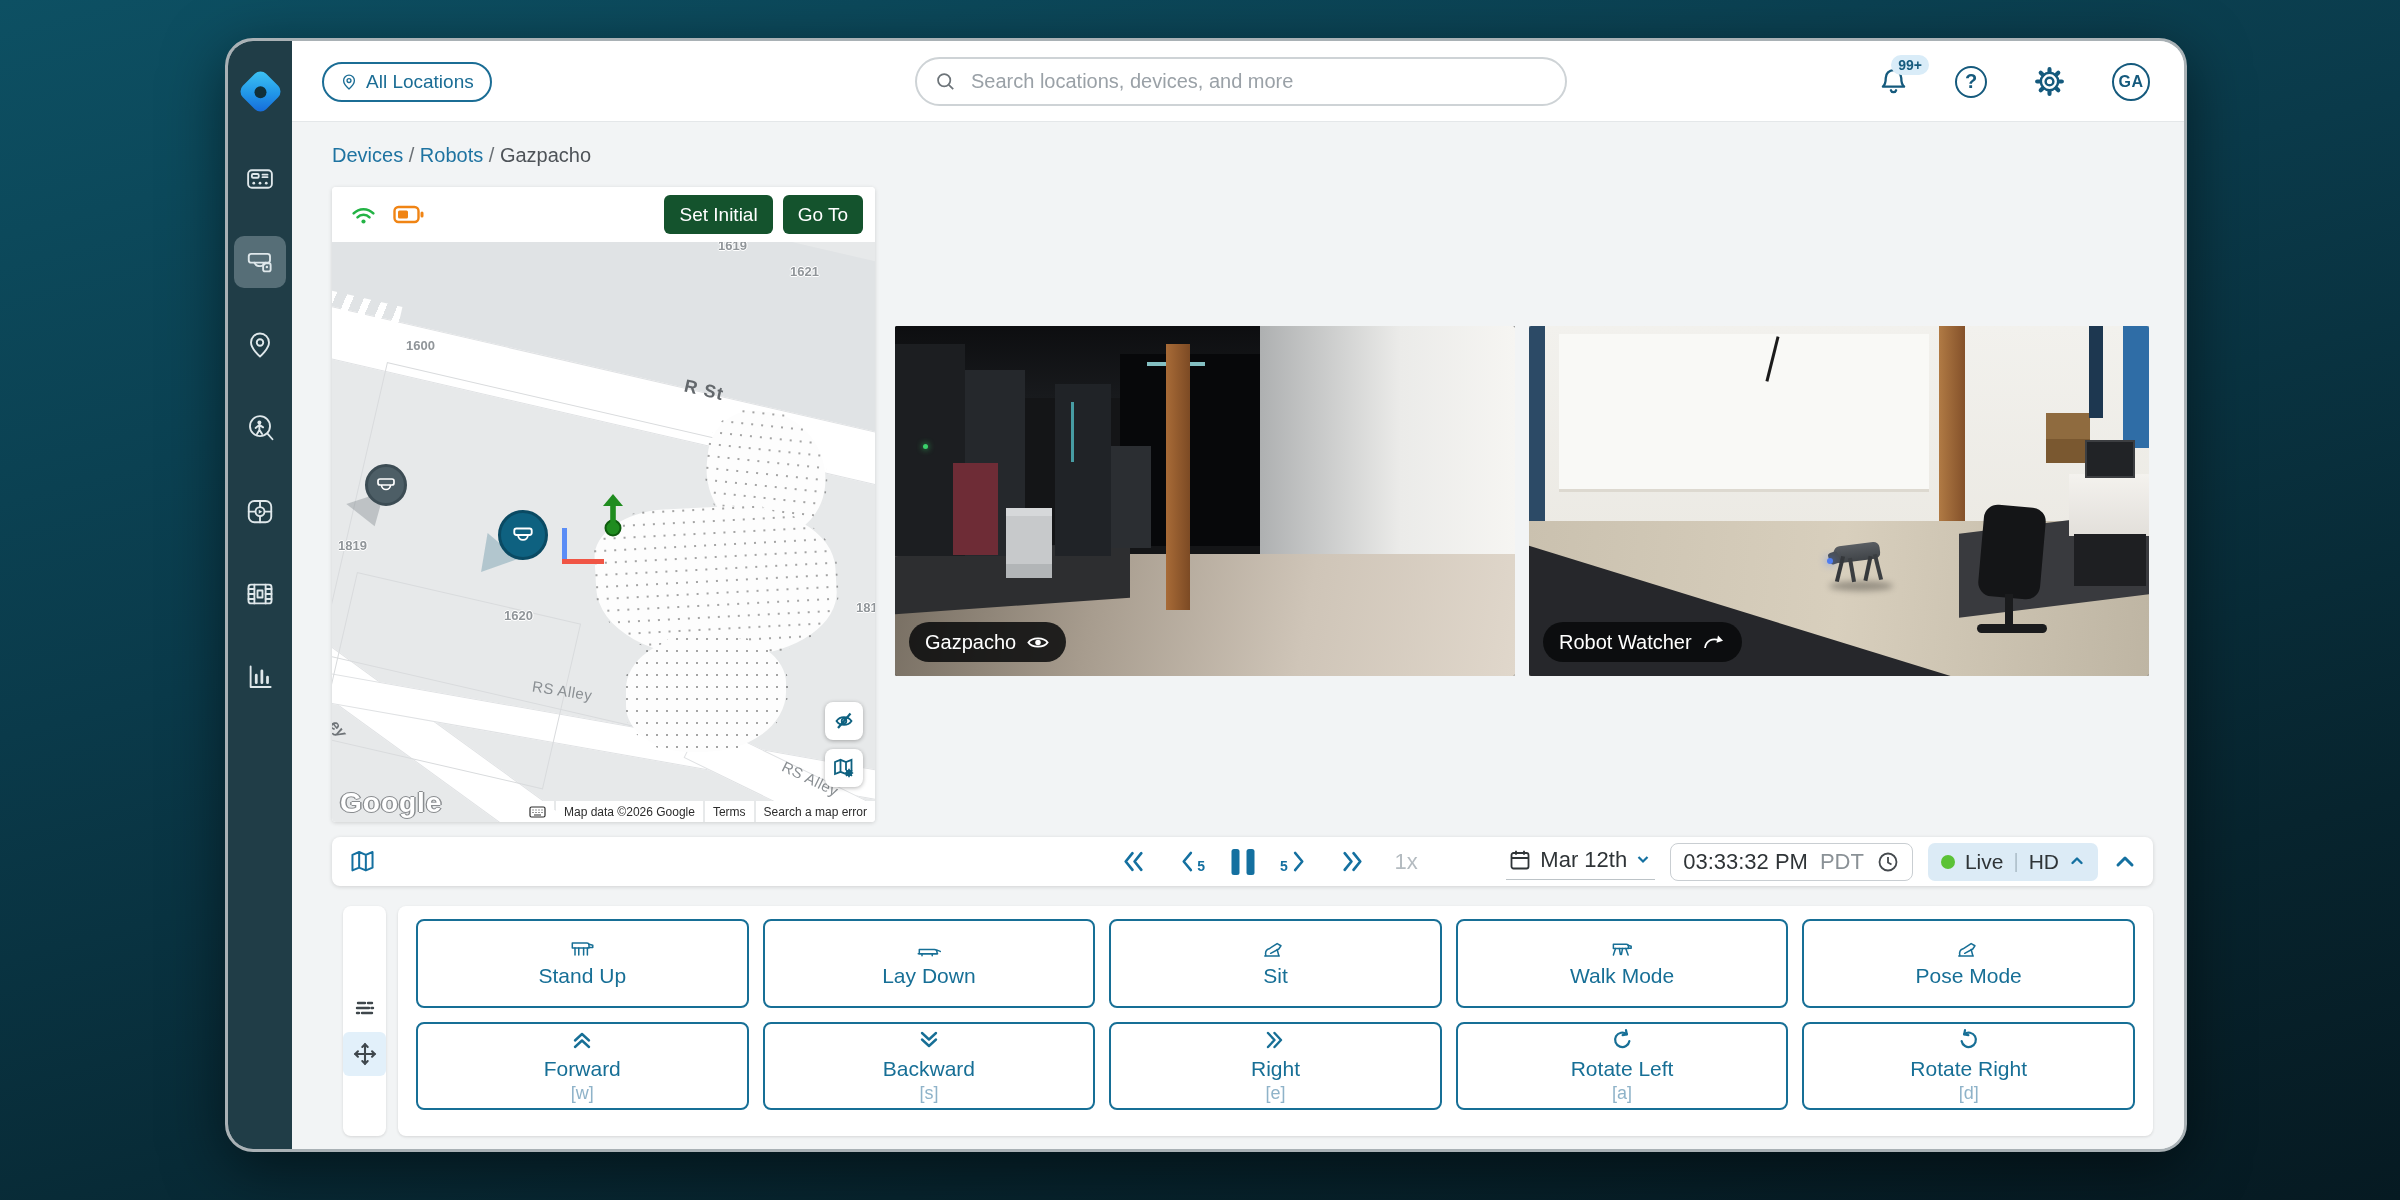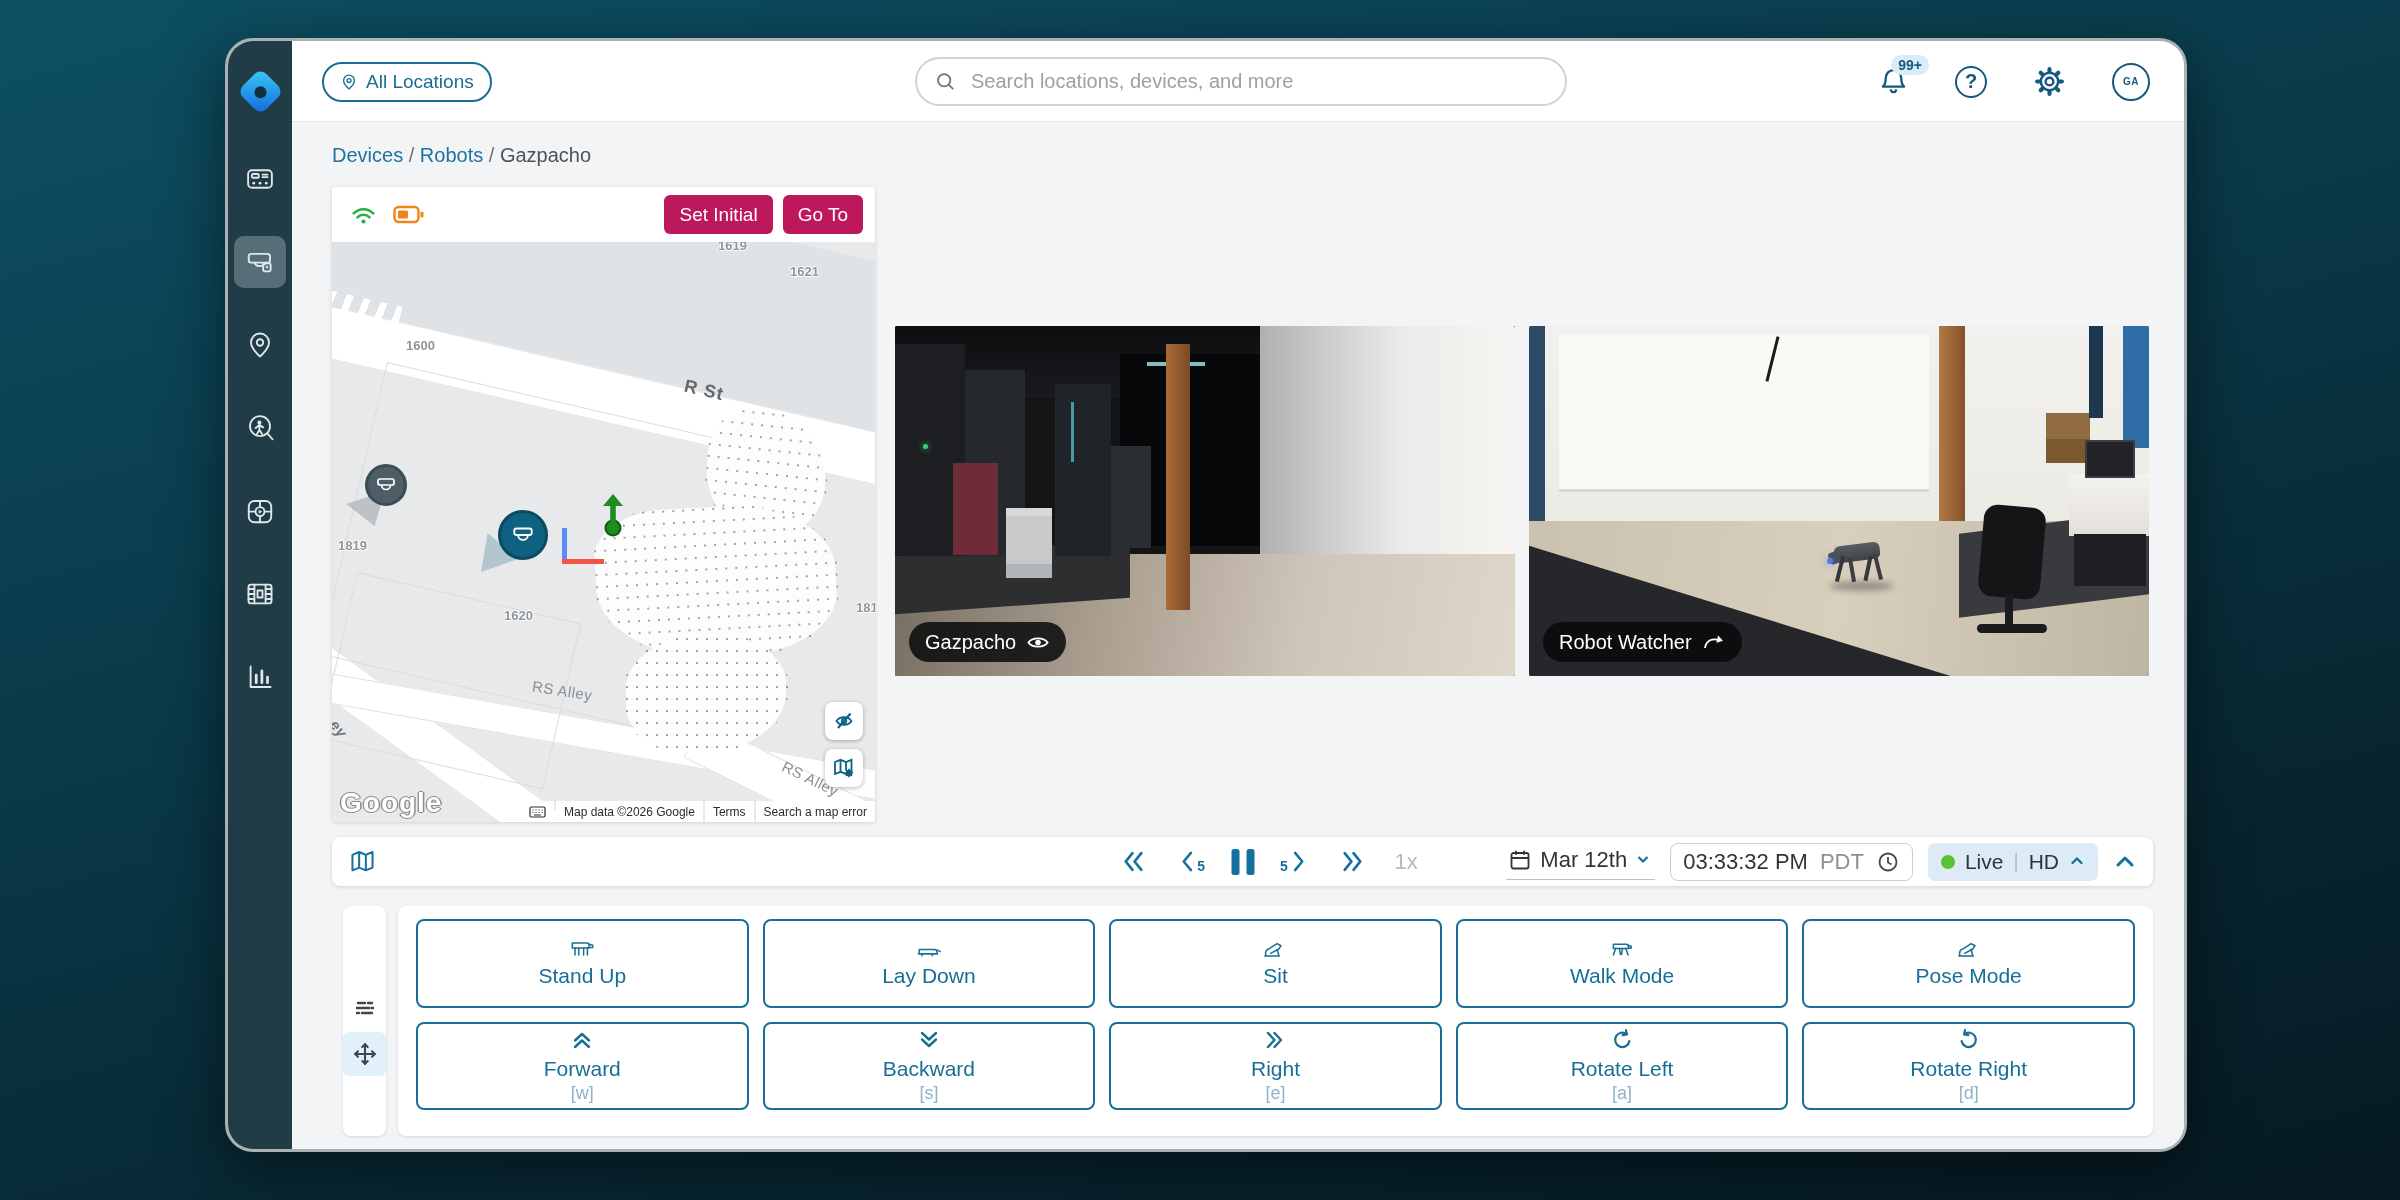--- a/index.html
+++ b/index.html
@@ -36,36 +36,36 @@
   .search input::placeholder { color:#9aa1a7; }
   .search svg { position:absolute; left:20px; top:14px; stroke:#6d7479; fill:none; stroke-width:2; }
   .top-icons { position:absolute; right:34px; top:0; height:81px; display:flex; align-items:center; gap:46px; }
   .icon-btn { position:relative; cursor:pointer; display:flex; align-items:center; justify-content:center; }
   .icon-btn svg { stroke:#155a7d; fill:none; stroke-width:1.8; stroke-linecap:round; stroke-linejoin:round; }
   .badge { position:absolute; top:-11px; right:-20px; background:#d9ecf8; color:#155a7d; font-size:14px;
            font-weight:700; padding:2px 7px; border-radius:11px; }
   .q-circle { width:32px; height:32px; border:2.4px solid #155a7d; border-radius:50%; color:#155a7d;
               font-size:20px; font-weight:700; display:flex; align-items:center; justify-content:center; }
   .avatar { width:38px; height:38px; border:2.4px solid #155a7d; border-radius:50%; color:#155a7d;
-            font-size:10px; font-weight:700; display:flex; align-items:center; justify-content:center; letter-spacing:.5px; cursor:pointer; }
+            font-size:16px; font-weight:700; display:flex; align-items:center; justify-content:center; letter-spacing:.5px; cursor:pointer; }
 
   
   .main { position:absolute; left:64px; top:81px; right:0; bottom:0; background:#f2f4f5; }
   .crumbs { position:absolute; left:40px; top:22px; font-size:20px; color:#6b7075; }
   .crumbs .lnk { color:#1e73a1; cursor:pointer; }
   .crumbs .cur { color:#4e5358; }
 
   
   .map-panel { position:absolute; left:40px; top:65px; width:543px; height:635px; background:#fff;
                border-radius:4px; box-shadow:0 1px 4px rgba(0,0,0,.15); overflow:hidden; }
   .mp-head { position:absolute; left:0; top:0; right:0; height:55px; background:#fff; z-index:8;
              display:flex; align-items:center; padding:0 12px 0 18px; }
   .mp-status { display:flex; align-items:center; gap:16px; }
   .mp-actions { margin-left:auto; display:flex; gap:10px; }
-  .btn-teal { background:#be185d; color:#fff; font-size:19px; border:none; border-radius:6px;
+  .btn-teal { background:#14532d; color:#fff; font-size:19px; border:none; border-radius:6px;
               height:39px; padding:0 15px; cursor:pointer; font-family:"Liberation Sans",sans-serif; }
   .map-content { position:absolute; left:0; top:55px; width:543px; height:580px; background:#e7e9ea; overflow:hidden; cursor:grab; }
   .street { position:absolute; background:#fff; border:1px solid #e0e2e4; }
   .shade-band { position:absolute; left:-60px; top:-120px; width:760px; height:170px; background:#e0e3e5; transform:rotate(13deg); transform-origin:left top; }
   .crosswalk { position:absolute; left:-8px; top:56px; width:74px; height:48px; transform:rotate(13deg);
                background:repeating-linear-gradient(100deg,#fff 0 7px,transparent 7px 17px); }
   .maplbl { position:absolute; color:#909599; font-weight:700; font-size:13px;
             text-shadow:-1px 0 #fff,1px 0 #fff,0 -1px #fff,0 1px #fff; }
   .stlbl { position:absolute; color:#63686c; font-weight:700; font-size:18px; letter-spacing:1px; }
   .alleylbl { position:absolute; color:#8a8f93; font-weight:400; font-size:15px; letter-spacing:.5px; }

